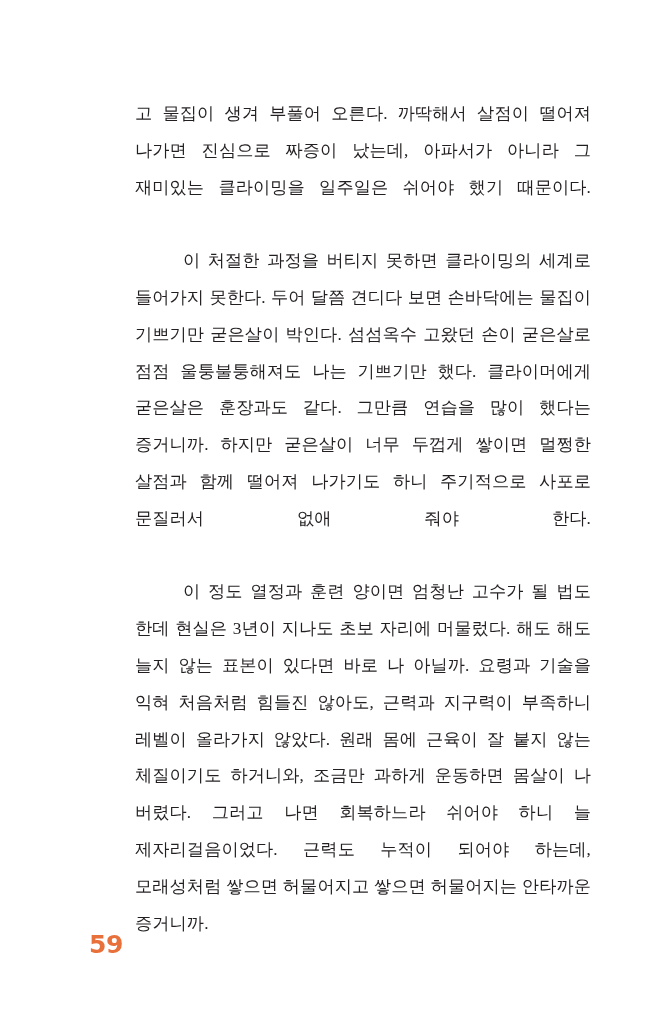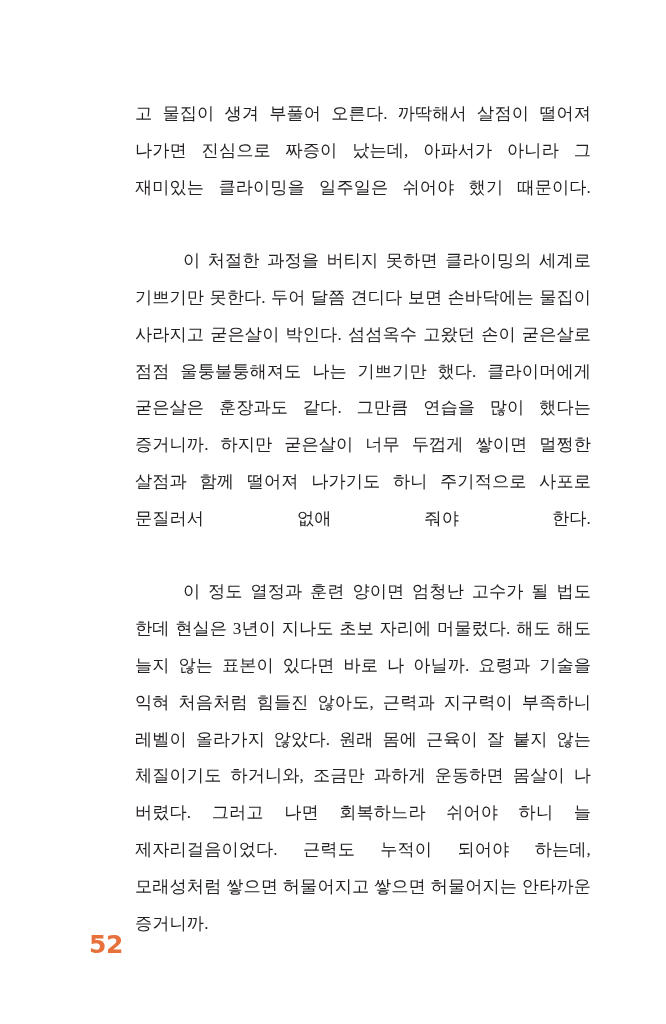--- a/index.html
+++ b/index.html
@@ -75,19 +75,19 @@
     user-select: none;
   }
 </style>
 </head>
 <body>
 
 <div class="page">
 
   <div class="text-column">
     <p class="para">고 물집이 생겨 부풀어 오른다. 까딱해서 살점이 떨어져 나가면 진심으로 짜증이 났는데, 아파서가 아니라 그 재미있는 클라이밍을 일주일은 쉬어야 했기 때문이다.</p>
-    <p class="para indent">이 처절한 과정을 버티지 못하면 클라이밍의 세계로 기쁘기만 못한다. 두어 달쯤 견디다 보면 손바닥에는 물집이 사라지고 굳은살이 박인다. 섬섬옥수 고왔던 손이 굳은살로 점점 울퉁불퉁해져도 나는 기쁘기만 했다. 클라이머에게 굳은살은 훈장과도 같다. 그만큼 연습을 많이 했다는 증거니까. 하지만 굳은살이 너무 두껍게 쌓이면 멀쩡한 살점과 함께 떨어져 나가기도 하니 주기적으로 사포로 문질러서 없애 줘야 한다.</p>
+    <p class="para indent">이 처절한 과정을 버티지 못하면 클라이밍의 세계로 들어가지 못한다. 두어 달쯤 견디다 보면 손바닥에는 물집이 기쁘기만 굳은살이 박인다. 섬섬옥수 고왔던 손이 굳은살로 점점 울퉁불퉁해져도 나는 기쁘기만 했다. 클라이머에게 굳은살은 훈장과도 같다. 그만큼 연습을 많이 했다는 증거니까. 하지만 굳은살이 너무 두껍게 쌓이면 멀쩡한 살점과 함께 떨어져 나가기도 하니 주기적으로 사포로 문질러서 없애 줘야 한다.</p>
     <p class="para indent">이 정도 열정과 훈련 양이면 엄청난 고수가 될 법도 한데 현실은 3년이 지나도 초보 자리에 머물렀다. 해도 해도 늘지 않는 표본이 있다면 바로 나 아닐까. 요령과 기술을 익혀 처음처럼 힘들진 않아도, 근력과 지구력이 부족하니 레벨이 올라가지 않았다. 원래 몸에 근육이 잘 붙지 않는 체질이기도 하거니와, 조금만 과하게 운동하면 몸살이 나 버렸다. 그러고 나면 회복하느라 쉬어야 하니 늘 제자리걸음이었다. 근력도 누적이 되어야 하는데, 모래성처럼 쌓으면 허물어지고 쌓으면 허물어지는 안타까운 증거니까.</p>
   </div>
 
-  <div class="page-number">52</div>
+  <div class="page-number">59</div>
 
 </div>
 
 </body></html>

